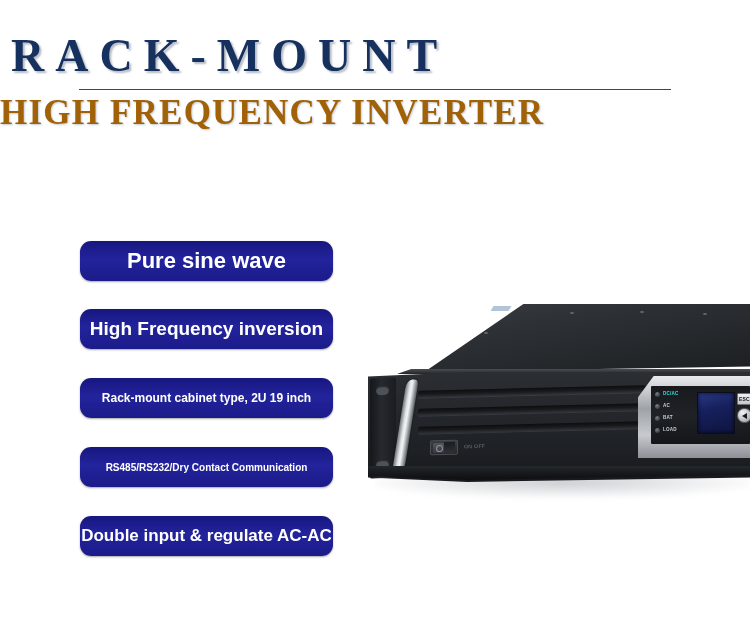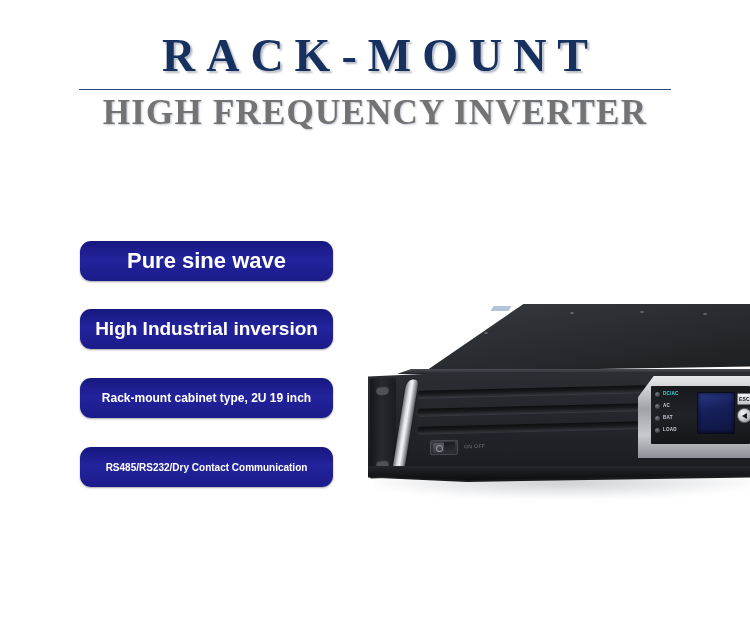--- a/index.html
+++ b/index.html
@@ -15,21 +15,20 @@
     overflow: hidden;
     font-family: "Liberation Sans", sans-serif;
   }
 
   
   .title-block {
     position: absolute;
     left: 0;
     top: 30px;
     width: 750px;
-    text-align: center;
   }
   .title-main {
     font-family: "Liberation Serif", serif;
     font-weight: bold;
     font-size: 46px;
     line-height: 52px;
     color: #17315e;
     letter-spacing: 11px;
     text-indent: 11px;
     text-shadow: 2px 2px 2px rgba(120,130,150,0.55);
@@ -39,21 +38,21 @@
     width: 592px;
     height: 1px;
     margin: 7px auto 4px auto;
     background: #2d4a77;
   }
   .title-sub {
     font-family: "Liberation Serif", serif;
     font-weight: bold;
     font-size: 35px;
     line-height: 38px;
-    color: #737373;
+    color: #a16207;
     letter-spacing: 1.2px;
     text-shadow: 1px 1px 2px rgba(120,130,150,0.45);
     white-space: nowrap;
   }
   .tagline {
     position: absolute;
     left: 53px;
     top: 159px;
     font-size: 20px;
     color: #2b2b2b;
@@ -381,23 +380,24 @@
 
   <div class="title-block">
     <div class="title-main">RACK-MOUNT</div>
     <div class="title-rule"></div>
     <div class="title-sub">HIGH FREQUENCY  INVERTER</div>
   </div>
 
 
   <div class="badges">
     <div class="badge b0">Pure sine wave</div>
-    <div class="badge b1">High Industrial inversion</div>
+    <div class="badge b1">High Frequency inversion</div>
     <div class="badge b2">Rack-mount cabinet type, 2U 19 inch</div>
     <div class="badge b3">RS485/RS232/Dry Contact Communication</div>
+    <div class="badge b4">Double input &amp; regulate AC-AC</div>
   </div>
 
   <div class="product">
     <div class="prod-shadow"></div>
 
     <div class="prod-top"></div>
     <div class="prod-top-hl"></div>
     <div class="screw" style="left:204px; top:12px;"></div>
     <div class="screw" style="left:274px; top:11px;"></div>
     <div class="screw" style="left:337px; top:13px;"></div>

